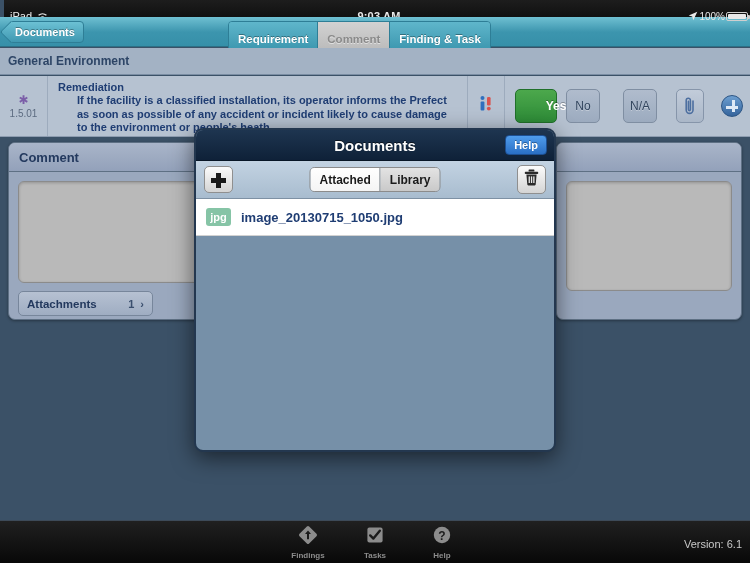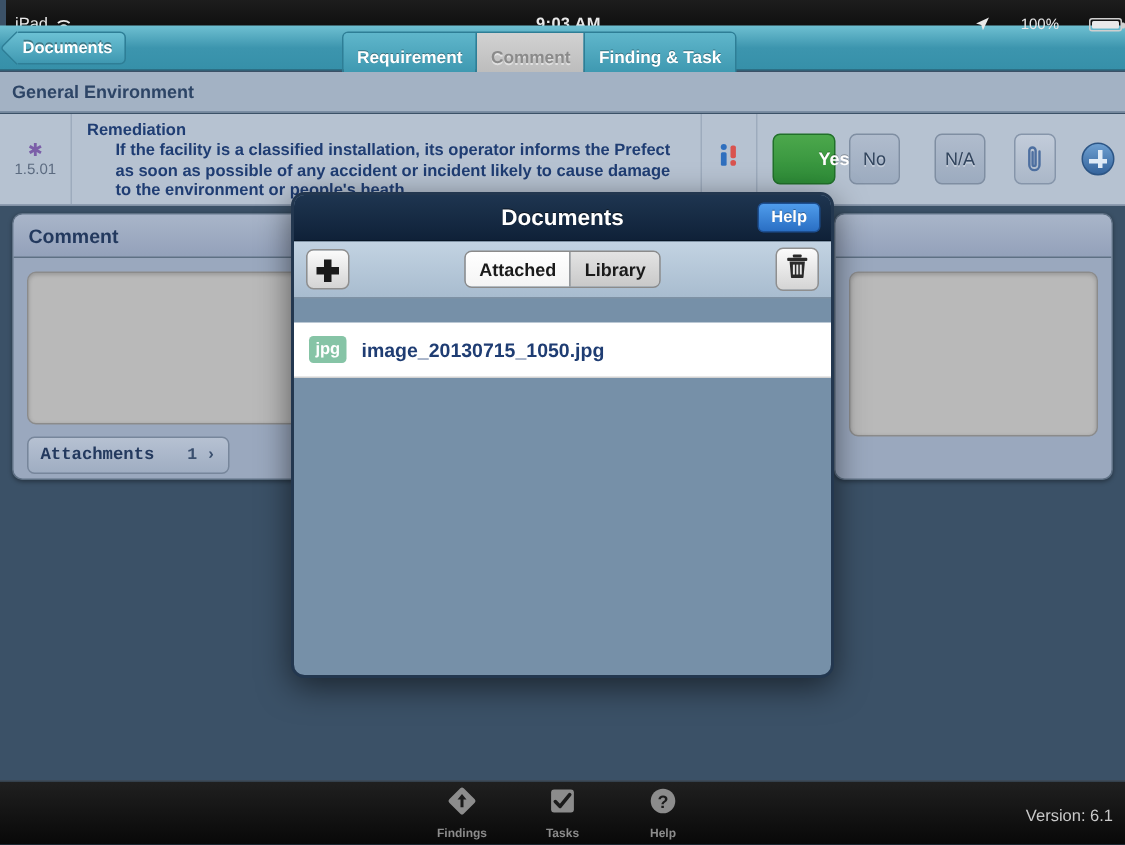--- a/index.html
+++ b/index.html
@@ -33,21 +33,21 @@
   .sb-left { display: flex; align-items: center; gap: 5px; }
   .sb-center {
     position: absolute; left: 0; right: 0;
     text-align: center;
     font-weight: bold;
     font-size: 11px;
     letter-spacing: .2px;
   }
   .sb-right {
     margin-left: auto;
-    display: flex; align-items: center; gap: 20px;
+    display: flex; align-items: center; gap: 1px;
     position: relative; z-index: 2;
     font-size: 10px;
   }
   .wifi-ico { display:inline-block; width:11px; height:10px; }
   .loc-ico  { display:inline-block; width:10px; height:10px; }
   .batt {
     display: inline-block;
     width: 22px; height: 9px;
     border: 1px solid #cfcfcf;
     border-radius: 2px;
@@ -253,21 +253,20 @@
     width: 135px; height: 25px;
     background: linear-gradient(#b6c1d2,#9fadc2);
     border: 1px solid #77869b;
     border-radius: 5px;
     display: flex; align-items: center;
     padding: 0 8px;
     color: #23395e;
     font-size: 11.5px;
     font-weight: bold;
     cursor: pointer;
-    font-family: Liberation Mono, monospace;
   }
   .attach-count { margin-left: auto; font-size: 11px; color: #3a4f6e; }
   .attach-chev  { margin-left: 6px; font-size: 11px; color: #3a4f6e; font-weight: bold; }
 
   
   .modal {
     position: absolute;
     left: 194px; top: 128px;
     width: 362px; height: 324px;
     background: #7690a8;
@@ -353,21 +352,20 @@
   }
 
   .doc-list { background: #7690a8; }
   .doc-row {
     height: 37px;
     background: #fff;
     border-bottom: 1px solid #d2d2d2;
     display: flex; align-items: center;
     padding: 16px 10px;
     cursor: pointer;
-    margin-top: 16px;
   }
   .doc-ext {
     width: 25px; height: 18px;
     background: #86c4a6;
     border-radius: 3px;
     color: #fff;
     font-size: 11px;
     font-weight: bold;
     display: flex; align-items: center; justify-content: center;
     margin-right: 10px;

